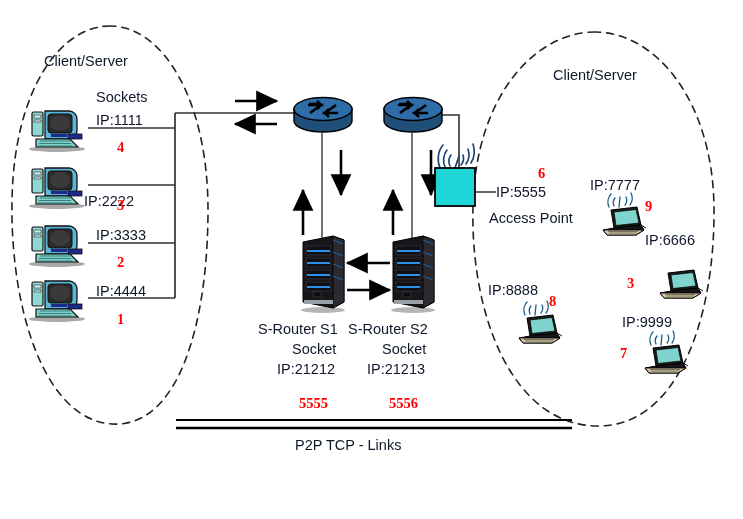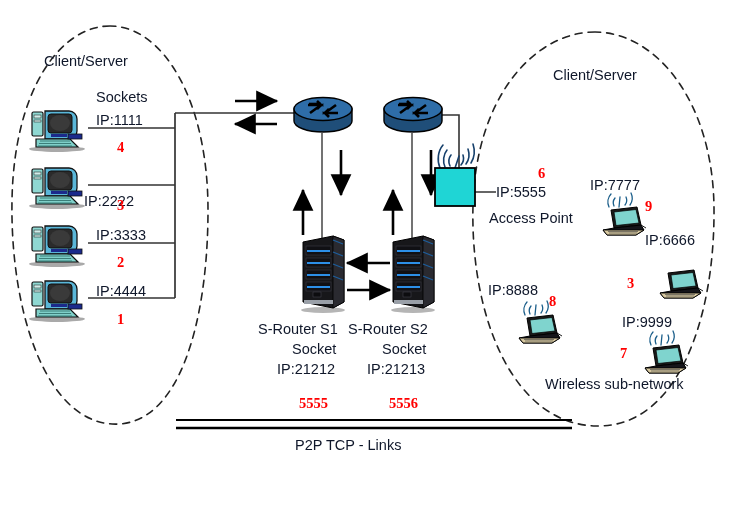--- a/index.html
+++ b/index.html
@@ -272,21 +272,20 @@
 
   <div class="lbl" style="left:645px; top:233px;">IP:6666</div>
   <div class="num" style="left:627px; top:276px;">3</div>
 
   <div class="lbl" style="left:488px; top:283px;">IP:8888</div>
   <div class="num" style="left:549px; top:294px;">8</div>
 
   <div class="lbl" style="left:622px; top:315px;">IP:9999</div>
   <div class="num" style="left:620px; top:346px;">7</div>
 
-  <div class="lbl" style="left:545px; top:377px;">Wireless sub-network</div>
 
   <div class="icon" style="left:594px; top:192px;">
     <svg width="56" height="48" viewBox="0 0 56 48">
       <g fill="none" stroke="#1B5E8A" stroke-width="1.3" stroke-linecap="round">
         <path d="M25,15 l1,-10"></path>
         <path d="M20,14 a6,7 0 0 1 1,-8"></path>
         <path d="M15,15 a10,11 0 0 1 2,-13"></path>
         <path d="M31,13 a6,7 0 0 0 1,-8"></path>
         <path d="M36,13 a10,11 0 0 0 1,-12"></path>
       </g>

